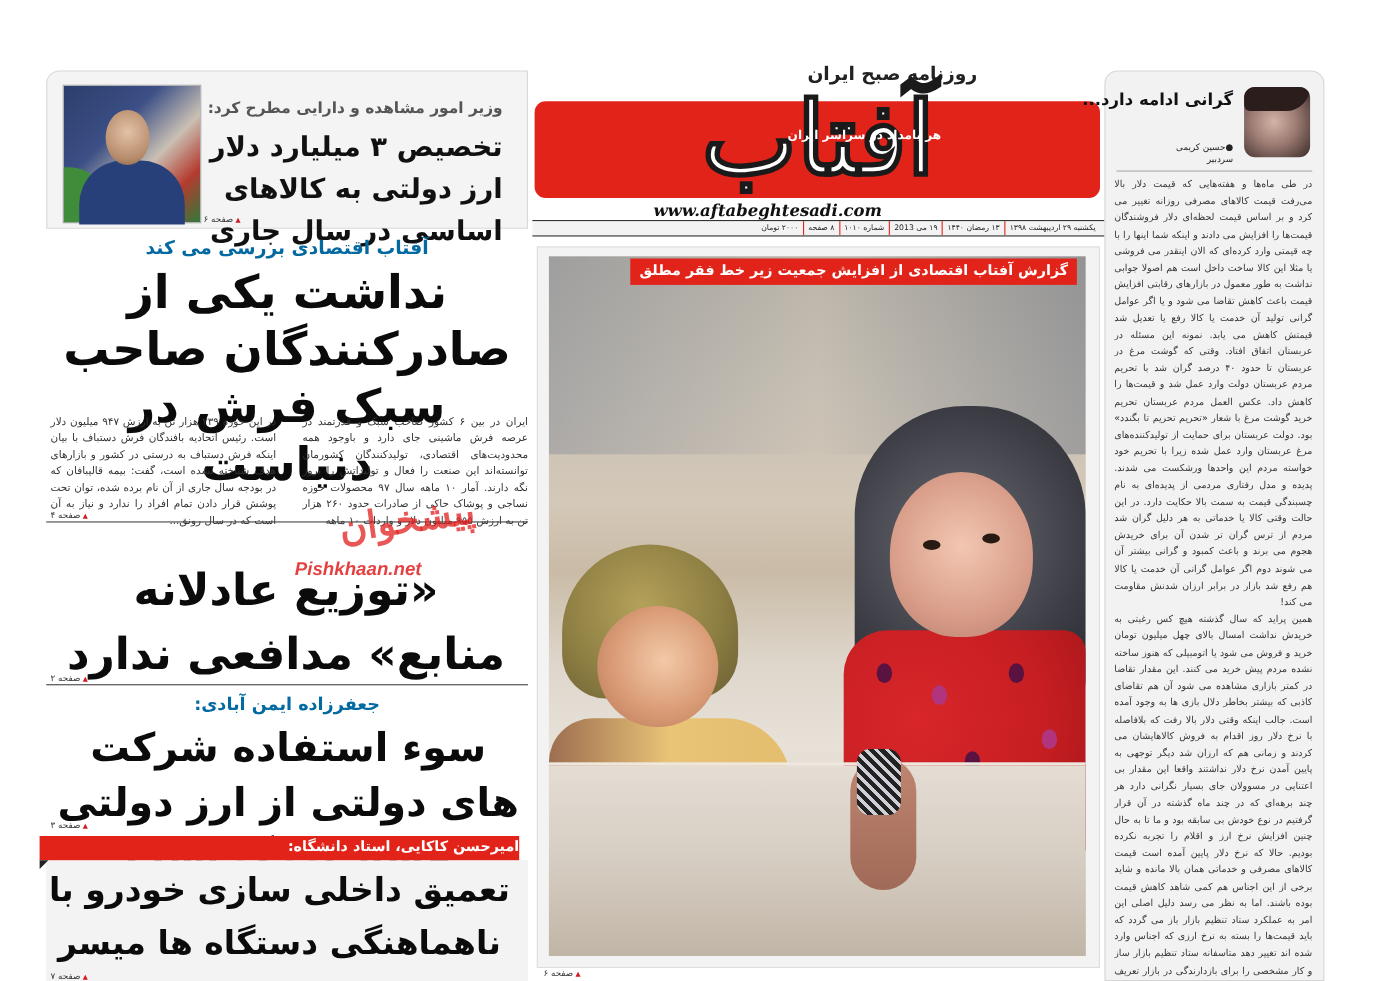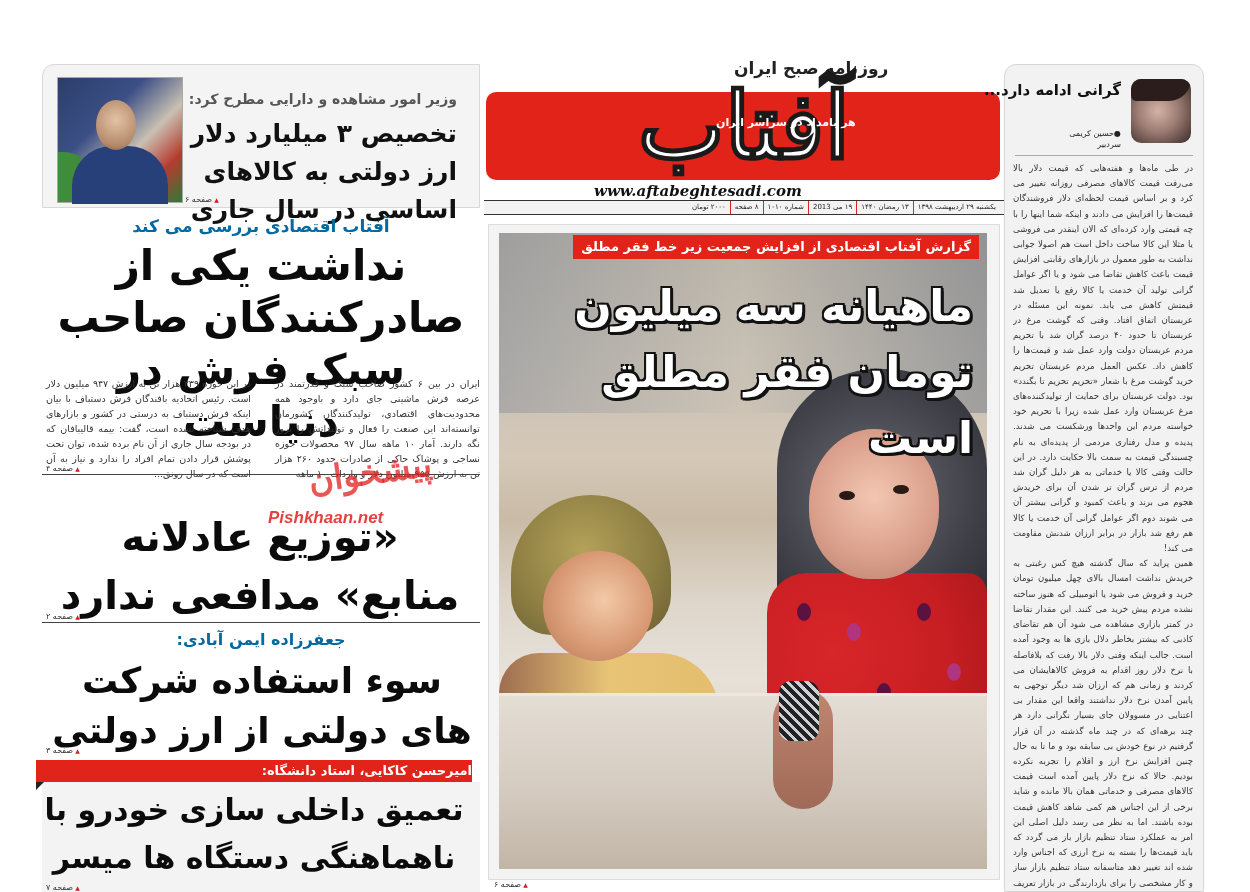--- a/index.html
+++ b/index.html
@@ -218,21 +218,20 @@
     </div>
     <div class="girl-face">
       <div class="girl-eye" style="left:30px; top:62px;"></div>
       <div class="girl-eye" style="left:84px; top:56px;"></div>
     </div>
     <div class="wall"></div>
     <div class="girl-hand"></div>
     <div class="bracelet"></div>
   </div>
   <div class="photo-kicker">گزارش آفتاب اقتصادی از افزایش جمعیت زیر خط فقر مطلق</div>
-  <div class="photo-headline">ماهیانه سه میلیون تومان فقر مطلق است</div>
 </div>
 <div class="page-ref center-pageref">صفحه ۶</div>
 
 <div id="right-col">
   <div class="editor-photo">
     <div class="hair"></div>
   </div>
   <div class="editorial-title">گرانی ادامه دارد...</div>
   <div class="editor-name">●حسین کریمی</div>
   <div class="editor-role">سردبیر</div>

